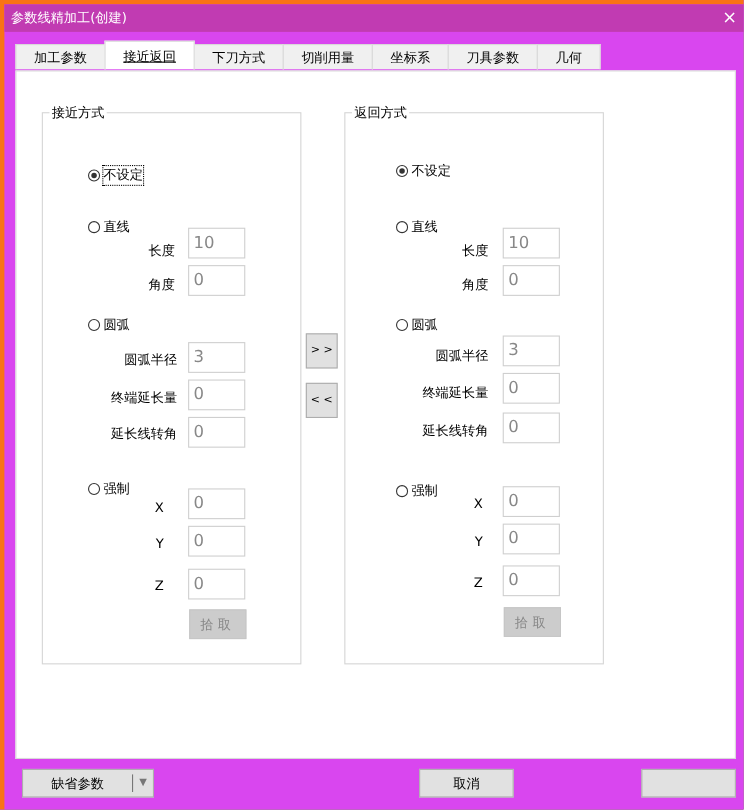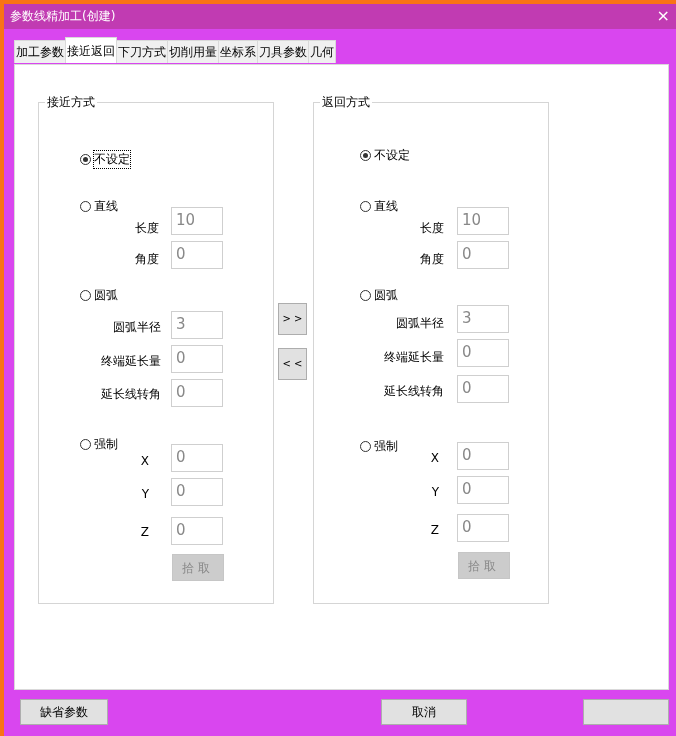--- a/index.html
+++ b/index.html
@@ -2,22 +2,22 @@
 <html><head>
 <meta charset="utf-8">
 <style>
   html,body{margin:0;padding:0;}
   body{width:676px;height:736px;position:relative;overflow:hidden;background:#6b2d52;font-family:"DejaVu Sans","Liberation Sans",sans-serif;font-size:12px;color:#000;}
   .dialog{position:absolute;left:0;top:0;width:674px;height:734px;background:#d946ef;border:4px solid #f97316;}
   .titlebar{position:absolute;left:0;top:0;width:674px;height:25px;background:#c13bb2;color:#fff;}
   .titlebar .title{position:absolute;left:6px;top:4px;font-size:12px;}
   .titlebar .close{position:absolute;right:8px;top:2px;font-size:16px;color:#fff;cursor:pointer;}
   .tabs{position:absolute;left:10px;top:36px;height:24px;display:flex;}
-  .tab{height:22px;line-height:22px;padding:0 1px;border:1px solid #d9d9d9;border-bottom:none;background:#f0f0f0;font-size:12px;margin-right:-1px;cursor:pointer;}
-  .tab.active{background:#fff;height:25px;margin-top:-3px;line-height:26px;border-color:#d9d9d9;position:relative;z-index:2;}
+  .tab{height:22px;line-height:22px;padding:0 16px;border:1px solid #d9d9d9;border-bottom:none;background:#f0f0f0;font-size:12px;margin-right:-1px;cursor:pointer;}
+  .tab.active{background:#fff;height:25px;margin-top:-3px;line-height:26px;border-color:#d9d9d9;position:relative;z-index:2;text-decoration:underline;}
   .panel{position:absolute;left:10px;top:60px;width:653px;height:624px;background:#fff;border:1px solid #d9d9d9;}
   .group{position:absolute;border:1px solid #d5d5d5;}
   .group .legend{position:absolute;top:-9px;left:6px;background:#fff;padding:0 2px;font-size:12px;}
   .radio{position:absolute;display:flex;align-items:center;font-size:12px;cursor:pointer;}
   .radio .dot{width:11px;height:11px;border:1px solid #333;border-radius:50%;background:#fff;margin-right:3px;position:relative;box-sizing:border-box;}
   .radio .dot.on::after{content:"";position:absolute;left:2px;top:2px;width:5px;height:5px;border-radius:50%;background:#333;}
   .radio .lbl.focus{outline:1px dotted #000;}
   .lab{position:absolute;text-align:right;font-size:12px;}
   .inp{position:absolute;width:52px;height:28px;border:1px solid #cfcfcf;background:#fff;color:#888;font-size:15px;padding:3px 4px;box-sizing:border-box;}
   .pick{position:absolute;width:52px;height:27px;background:#cccccc;border:1px solid #c6c6c6;color:#888;font-size:12px;text-align:center;line-height:26px;letter-spacing:4px;box-sizing:border-box;}
@@ -130,21 +130,21 @@
       <span class="lab" style="left:105px;top:348px;width:20px;">X</span>
       <div class="inp" style="left:143px;top:339px;">0</div>
       <span class="lab" style="left:105px;top:382px;width:20px;">Y</span>
       <div class="inp" style="left:143px;top:373px;">0</div>
       <span class="lab" style="left:105px;top:420px;width:20px;">Z</span>
       <div class="inp" style="left:143px;top:411px;">0</div>
       <div class="pick" style="left:144px;top:449px;">拾取</div>
     </div>
   </div>
 
-  <div class="bbtn split" style="left:16px;top:695px;width:88px;flex-direction:column;">
+  <div class="bbtn split" style="left:16px;top:695px;width:120px;">
     <span class="main">缺省参数</span>
     <span class="sep"></span>
     <span class="arrow">▼</span>
   </div>
   <div class="bbtn primary" style="left:289px;top:732px;width:86px;padding-left:30px;">确定</div>
   <div class="bbtn" style="left:377px;top:695px;width:86px;">取消</div>
   <div class="bbtn" style="left:579px;top:695px;width:86px;"></div>
 
 </div>
 

